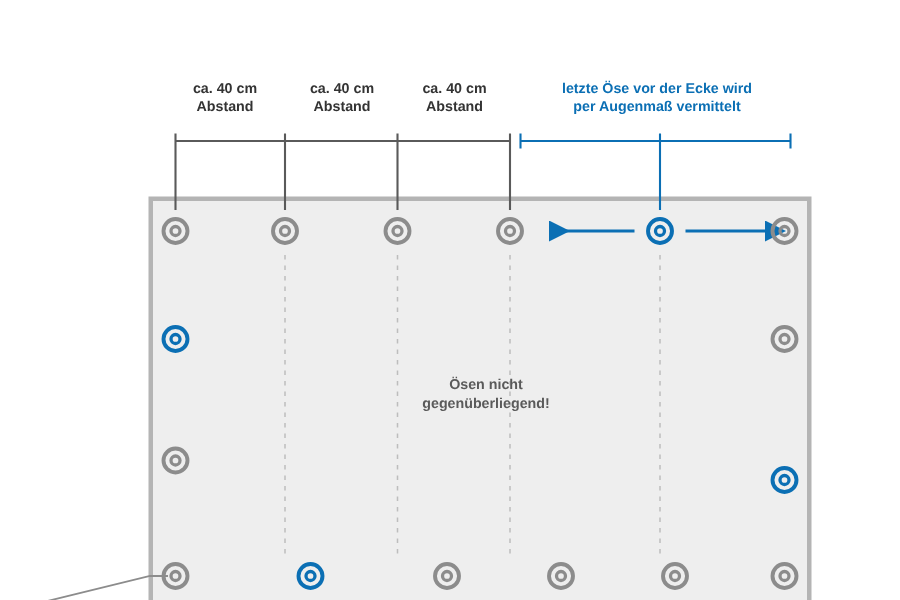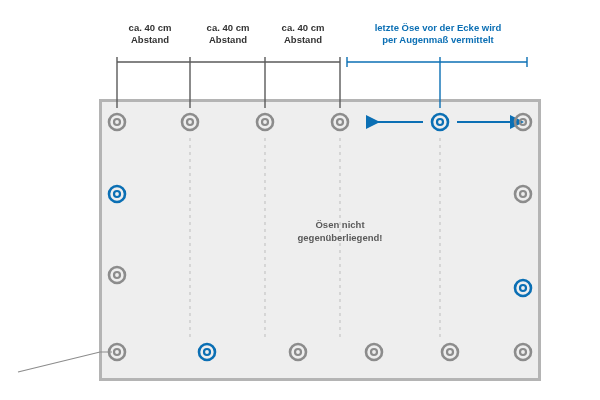--- a/index.html
+++ b/index.html
@@ -3,21 +3,21 @@
 <meta charset="utf-8">
 <style>
   html,body{margin:0;padding:0;}
   body{
     width:600px;height:400px;
     background:#ffffff;
     font-family:"Liberation Sans", sans-serif;
     overflow:hidden;
     position:relative;
   }
-  .stage{position:absolute;inset:0;}
+  .stage{position:absolute;inset:0;margin-top:32px;}
   svg.diagram{position:absolute;left:0;top:0;width:600px;height:400px;}
   .lbl{
     position:absolute;
     font-size:9.5px;
     font-weight:bold;
     color:#333333;
     line-height:12px;
     text-align:center;
     white-space:pre-line;
   }
@@ -164,16 +164,16 @@
   <div class="lbl" style="left:188px;top:22px;width:80px;">ca. 40 cm
 Abstand</div>
 
   <div class="lbl" style="left:263px;top:22px;width:80px;">ca. 40 cm
 Abstand</div>
 
   <div class="lbl blue" style="left:352px;top:22px;width:172px;">letzte Öse vor der Ecke wird
 per Augenmaß vermittelt</div>
 
 
-  <div class="center-note" style="left:280px;top:218px;width:120px;">Ösen nicht
+  <div class="center-note" style="left:264px;top:218px;width:120px;">Ösen nicht
 gegenüberliegend!</div>
 
 </div>
 
 </body></html>

